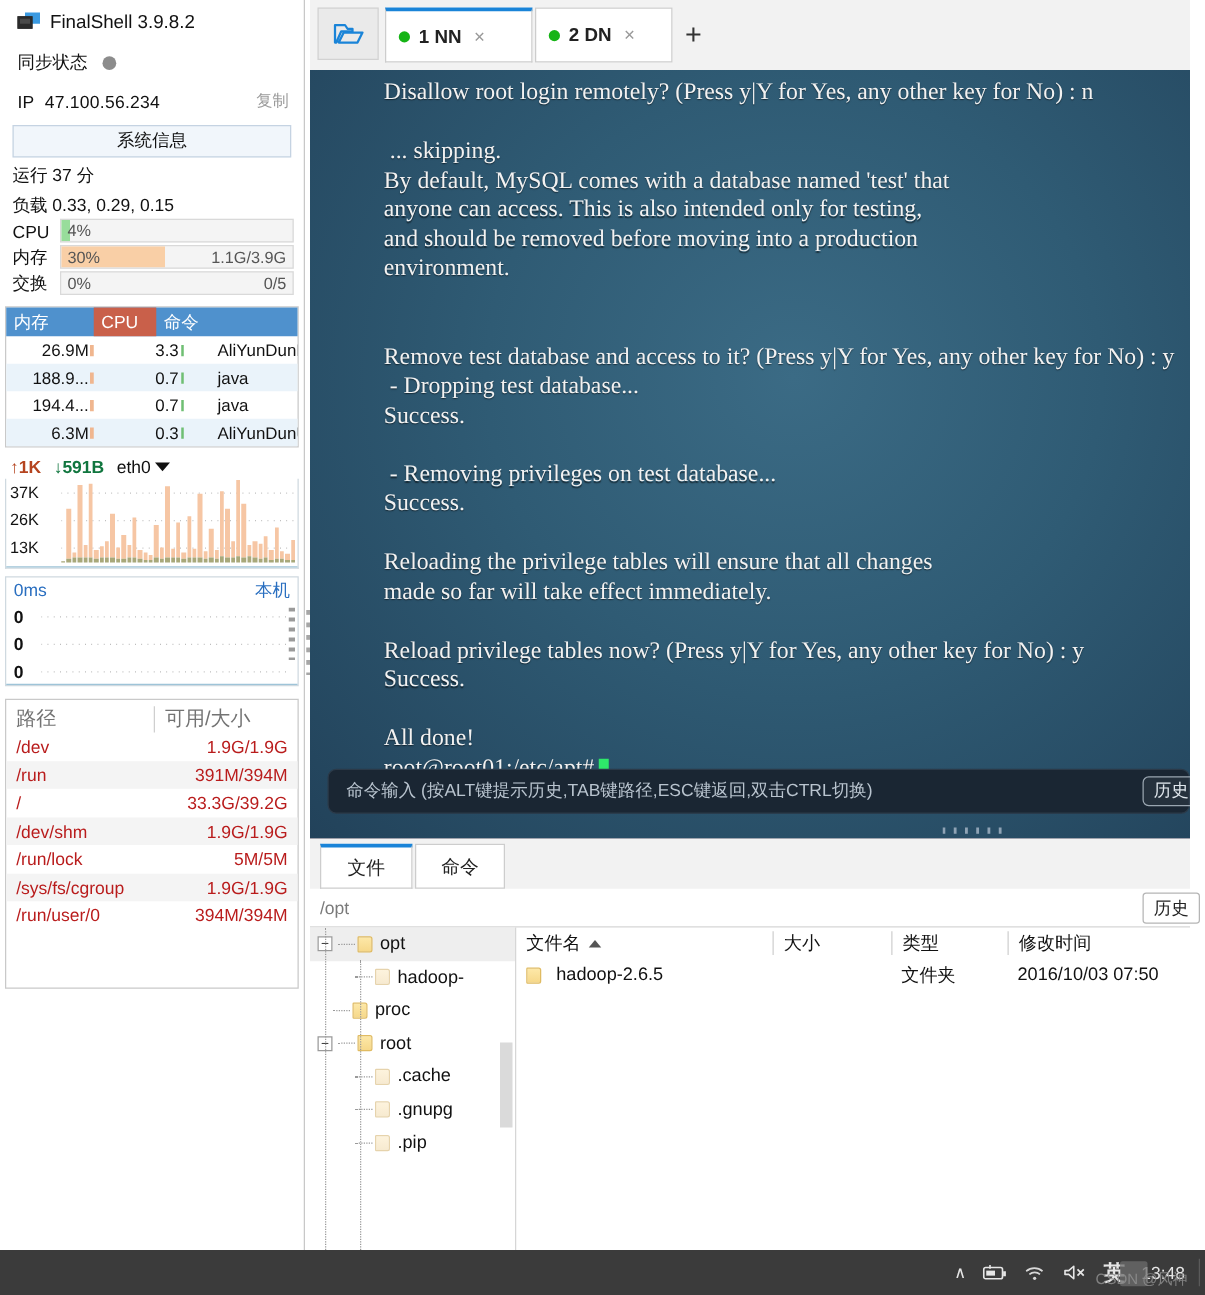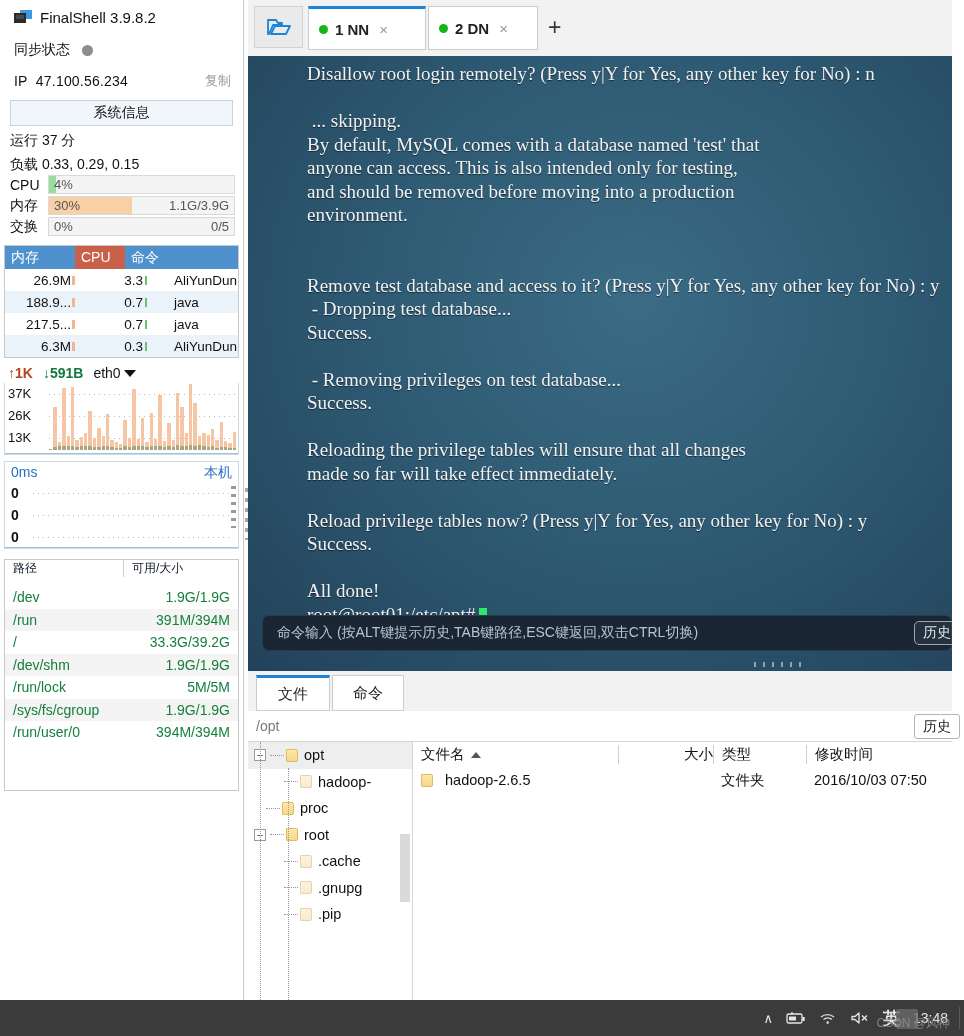--- a/index.html
+++ b/index.html
@@ -94,24 +94,24 @@
   .lat-rows { position: relative; padding-left: 6px; }
   .lat-rows .lr { height: 22px; font-size: 14px; font-weight: bold; color: #111; line-height: 22px; position: relative; }
   .lat-rows .lr .dots { position: absolute; left: 22px; right: 6px; top: 11px; height: 1px;
     background-image: linear-gradient(to right, #b9b9b9 1px, transparent 1px); background-size: 5px 1px; }
   .lat-scroll { position: absolute; right: 2px; top: 24px; width: 5px; height: 42px;
     background-image: linear-gradient(to bottom, #9a9a9a 3px, transparent 3px); background-size: 5px 8px; }
   .lat-base { position:absolute; left:0; right:0; bottom:0; height:1px; background:#9ec4d8; }
 
   
   .disk-panel { margin: 10px 4px 0 4px; border: 1px solid #c9c9c9; height: 232px; background:#fff; }
-  .disk-head { display: flex; height: 26px; align-items: flex-start; font-size: 12px; color: #0f172a; }
+  .disk-head { display: flex; height: 26px; align-items: flex-end; font-size: 16px; color: #737373; }
   .disk-head .p { width: 118px; padding-left: 8px; }
   .disk-head .s { flex: 1; padding-left: 8px; border-left: 1px solid #cfcfcf; }
-  .disk-row { display: flex; height: 22.5px; align-items: center; font-size: 14px; color: #15803d; }
+  .disk-row { display: flex; height: 22.5px; align-items: center; font-size: 14px; color: #b91c1c; }
   .disk-row.alt { background: #f4f4f4; gap: 44px; }
   .disk-row .p { width: 118px; padding-left: 8px; }
   .disk-row .s { flex: 1; text-align: right; padding-right: 8px; }
 
   
   .splitter { position: absolute; left: 244px; top: 0; width: 3px; height: 1000px; background: #ffffff; }
   .grip { position: absolute; left: 245px; top: 488px; width: 5px; height: 52px;
     background-image: linear-gradient(to bottom, #a6a6a6 4px, transparent 4px); background-size: 5px 10px; }
 
   
@@ -181,21 +181,21 @@
   .folder-ico { width: 12px; height: 13px; margin-right: 6px; flex: none;
     background: linear-gradient(#fde8a8, #f6d88a); border: 1px solid #e0bb62; border-radius: 1px 2px 2px 1px; }
   .folder-ico.pale { background: linear-gradient(#fdf3dd, #f7ead0); border-color: #e6d3ac; }
   .tree-scroll { position: absolute; right: 2px; top: 92px; width: 10px; height: 68px; background: #dadada; }
 
   .flist { flex: 1; position: relative; }
   .flist-head { display: flex; height: 25px; align-items: center; font-size: 14.5px; color: #111; }
   .flist-head .col { padding-left: 8px; }
   .flist-head .col + .col { border-left: 1px solid #cfcfcf; }
   .col-name { width: 205px; display:flex; align-items:center; gap:6px; }
-  .col-size { width: 95px; text-align: right; }
+  .col-size { width: 95px; }
   .col-type { width: 93px; }
   .col-time { flex: 1; }
   .sort-asc { width:0;height:0;border-left:5px solid transparent;border-right:5px solid transparent;border-bottom:6px solid #555; }
   .flist-row { display: flex; height: 26px; align-items: center; font-size: 14.5px; color: #111; }
   .flist-row .col { padding-left: 8px; display: flex; align-items: center; }
 
   
   .taskbar { position: absolute; left: 0; bottom: 0; width: 964px; height: 36px; background: #3b3b3b; }
   .tray { position: absolute; right: 4px; top: 0; height: 36px; display: flex; align-items: center; gap: 13px; padding-right: 12px; }
   .tray span { color: #e6e6e6; font-size: 14px; display:flex; align-items:center; }
@@ -273,21 +273,21 @@
         <div class="m">26.9M</div>
         <div class="c">3.3</div>
         <div class="n">AliYunDunMon...</div>
       </div>
       <div class="proc-row alt">
         <div class="m">188.9...</div>
         <div class="c">0.7</div>
         <div class="n">java</div>
       </div>
       <div class="proc-row">
-        <div class="m">217.5...</div>
+        <div class="m">194.4...</div>
         <div class="c">0.7</div>
         <div class="n">java</div>
       </div>
       <div class="proc-row alt">
         <div class="m">6.3M</div>
         <div class="c">0.3</div>
         <div class="n">AliYunDunUpd...</div>
       </div>
     </div>
 

